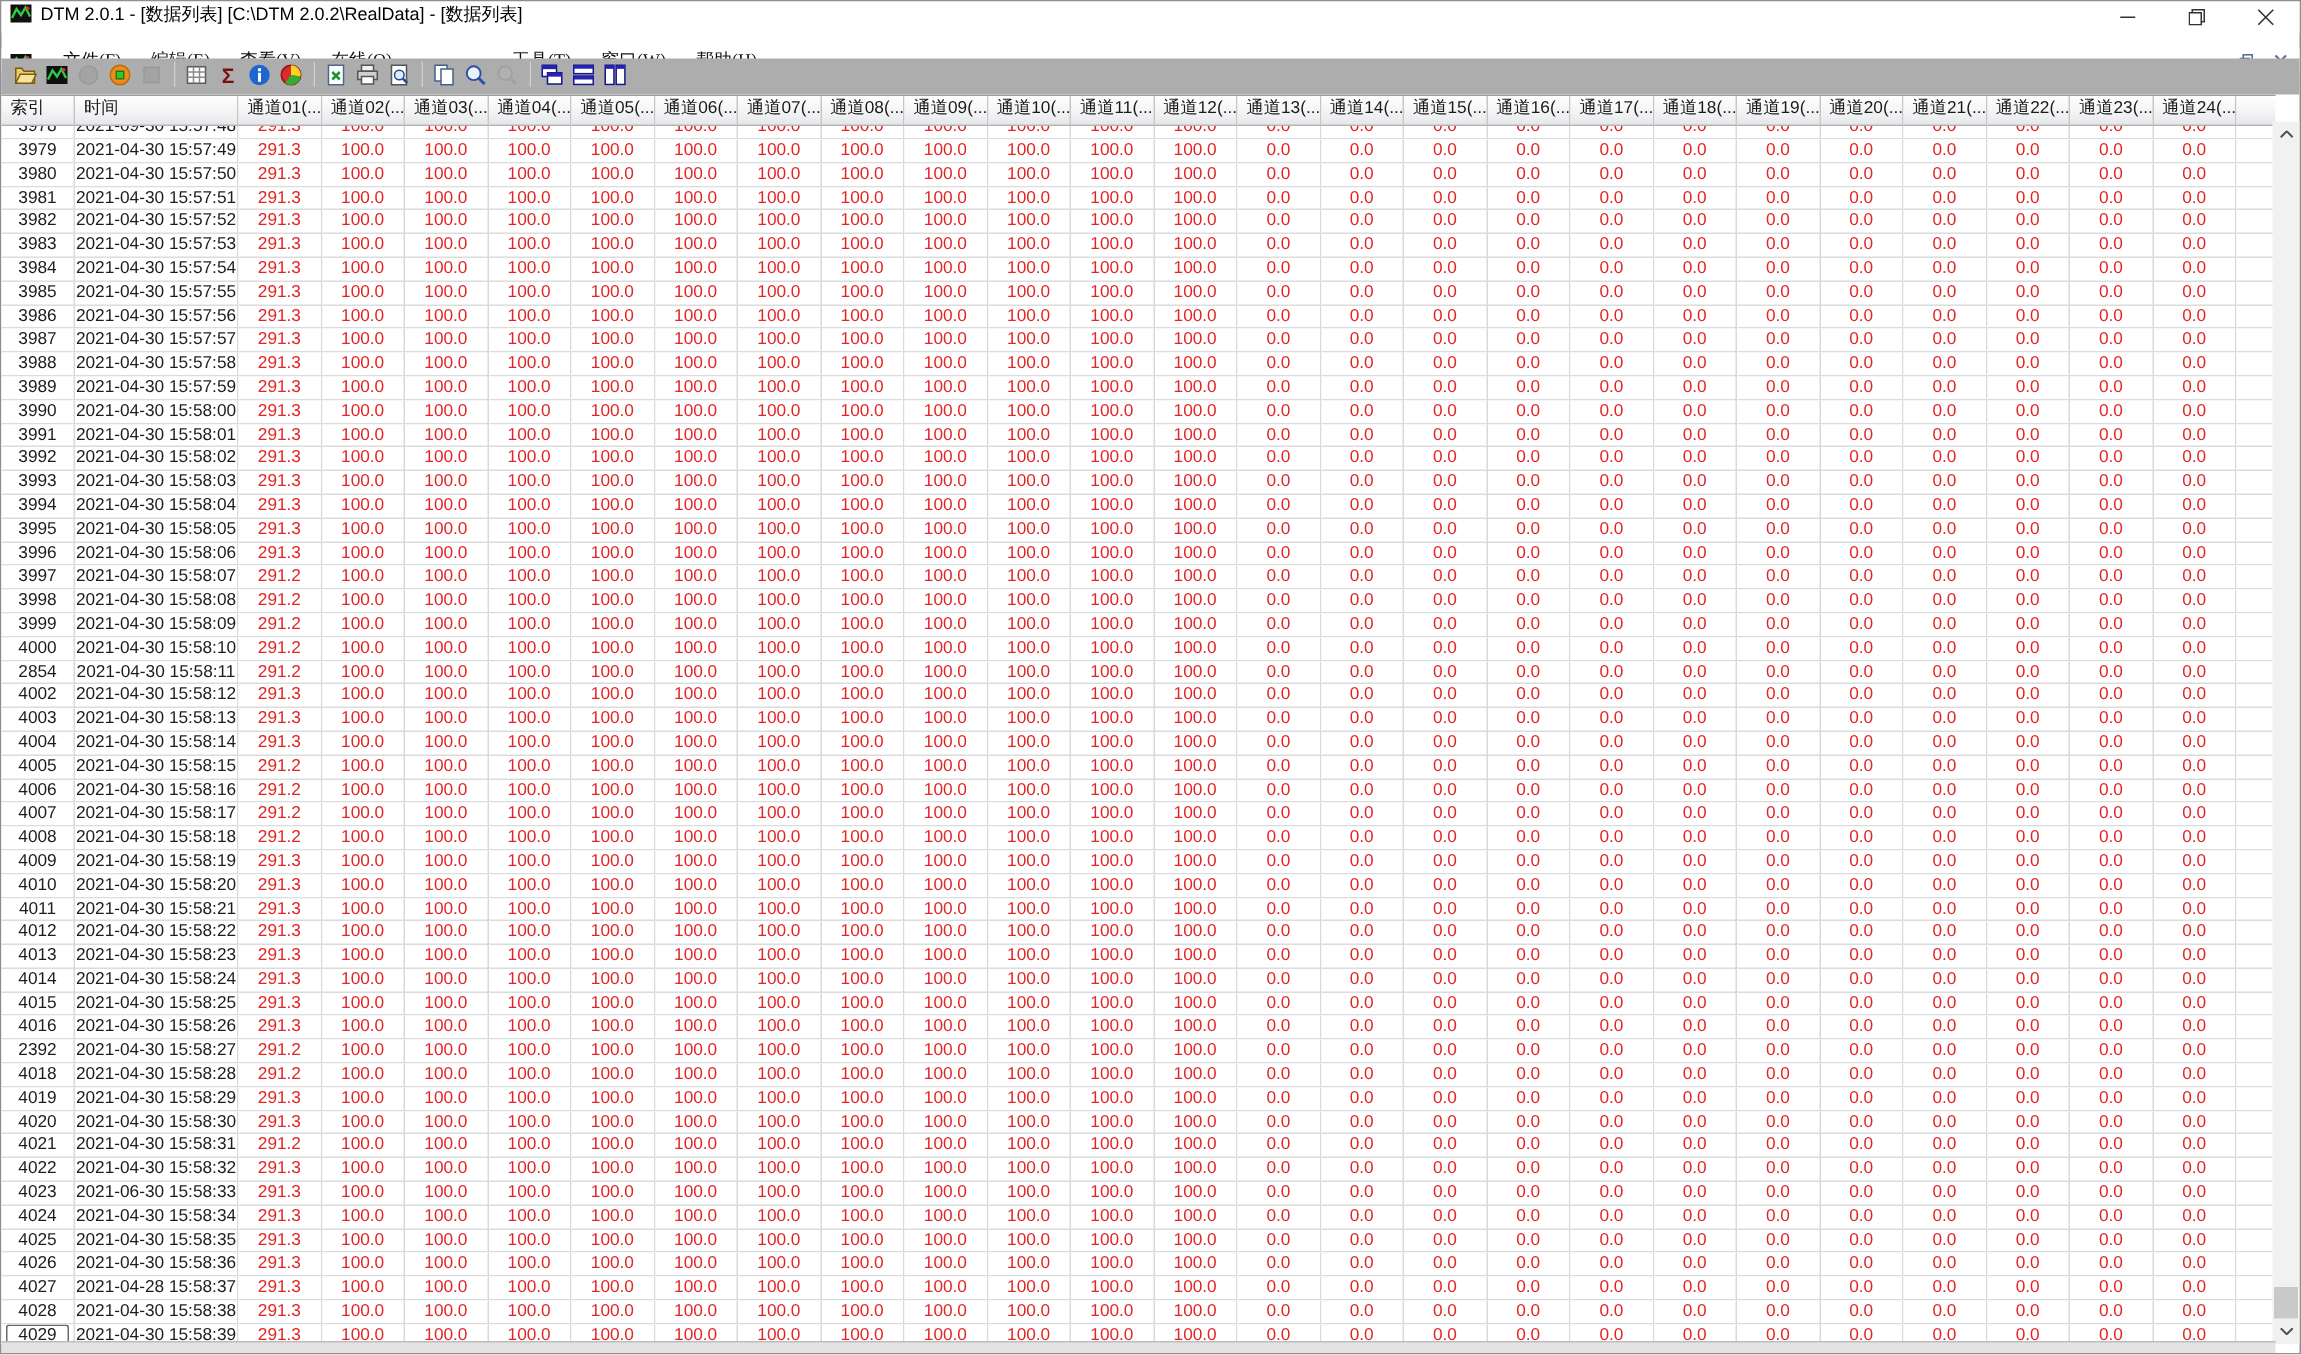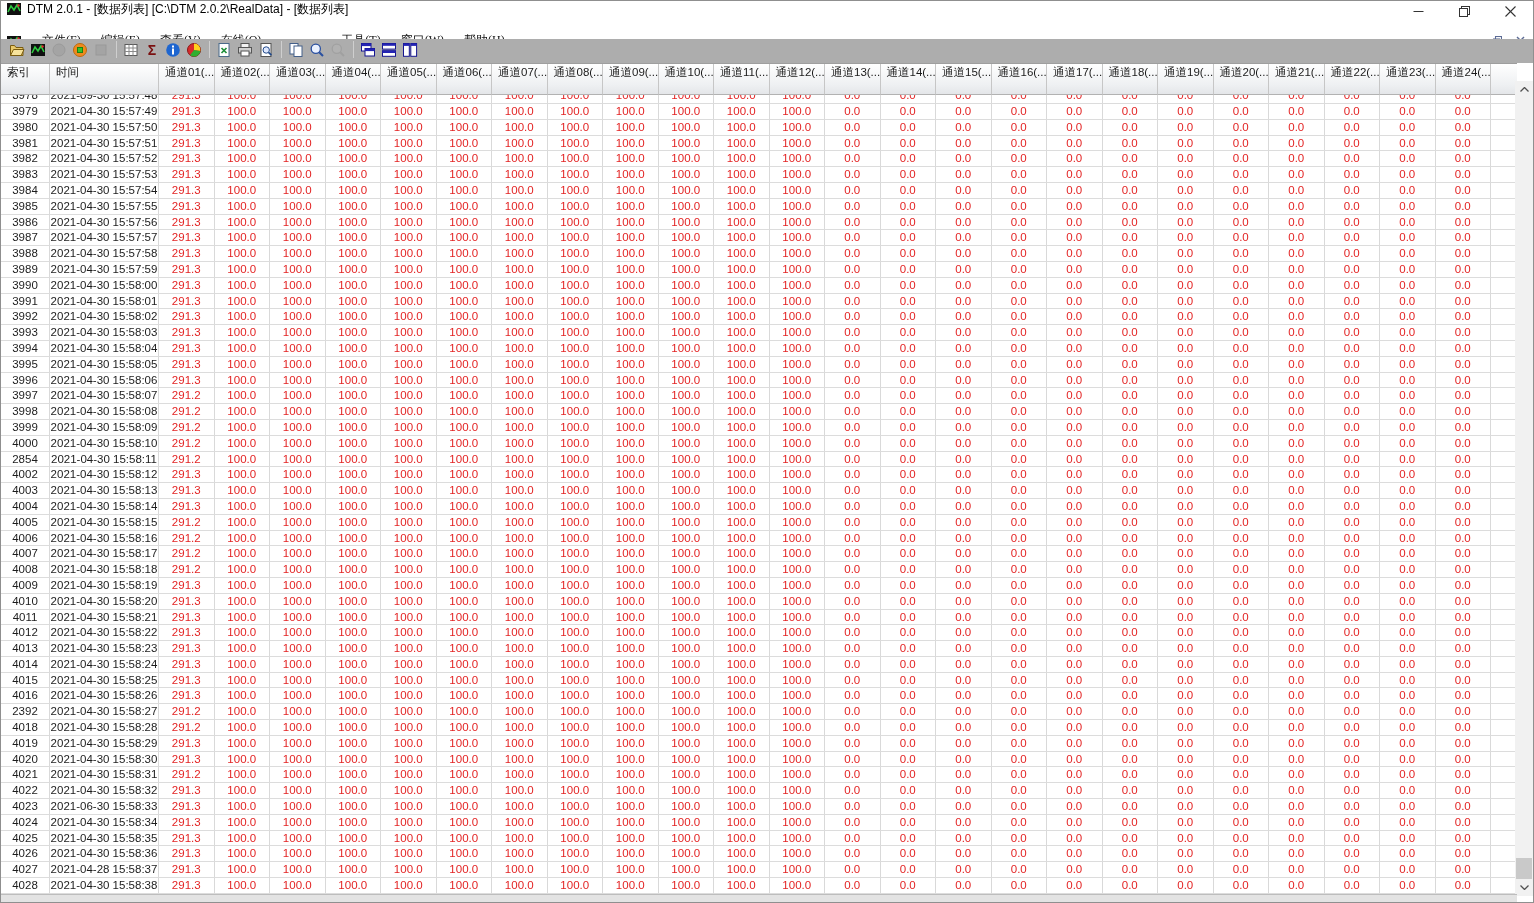--- a/index.html
+++ b/index.html
@@ -29,21 +29,21 @@
     display:flex; align-items:flex-start; padding:2px 0 0 6px; }
   .tb-btn { width:20px; height:18px; display:flex; align-items:center; justify-content:center; margin-right:1px; }
   .tb-btn.disabled { opacity:.55; filter:grayscale(1); }
   .tb-sep { width:1px; height:17px; background:#8f8f8f; border-right:1px solid #cfcfcf; margin:0 4px; }
   .g-sigma { font-size:14px; font-weight:bold; color:#7a0f0f; line-height:14px; }
 
   
   #table-area { position:absolute; top:62px; left:0; width:1516px; height:833px; background:#fff;
     border-top:1px solid #9e9e9e; overflow:hidden; }
   .grid-row { display:grid; grid-template-columns:49px 109px repeat(24,55.5px) 1fr; height:15.8px; }
-  #grid-header .grid-row { height:31px; }
+  #grid-header .grid-row { height:20px; }
   .hcell { background:linear-gradient(#ffffff,#eef0f2 70%,#e4e6e9); border-right:1px solid #c6c6c6;
     border-bottom:1px solid #b2b2b2; font-size:11.5px; color:#1a1a1a; line-height:17px;
     padding-left:6px; white-space:nowrap; overflow:hidden; }
   .hcell.filler { border-right:none; }
   .cell { border-right:1px solid #d9d9d9; border-bottom:1px solid #dcdcdc; font-size:11.5px;
     text-align:center; line-height:15px; white-space:nowrap; overflow:hidden; position:relative;
     color:#1c1c1c; background:#fff; }
   .cell.val { color:#e32424; }
   .cell.filler { border-right:none; }
   #clip-row { height:9px; overflow:hidden; }

